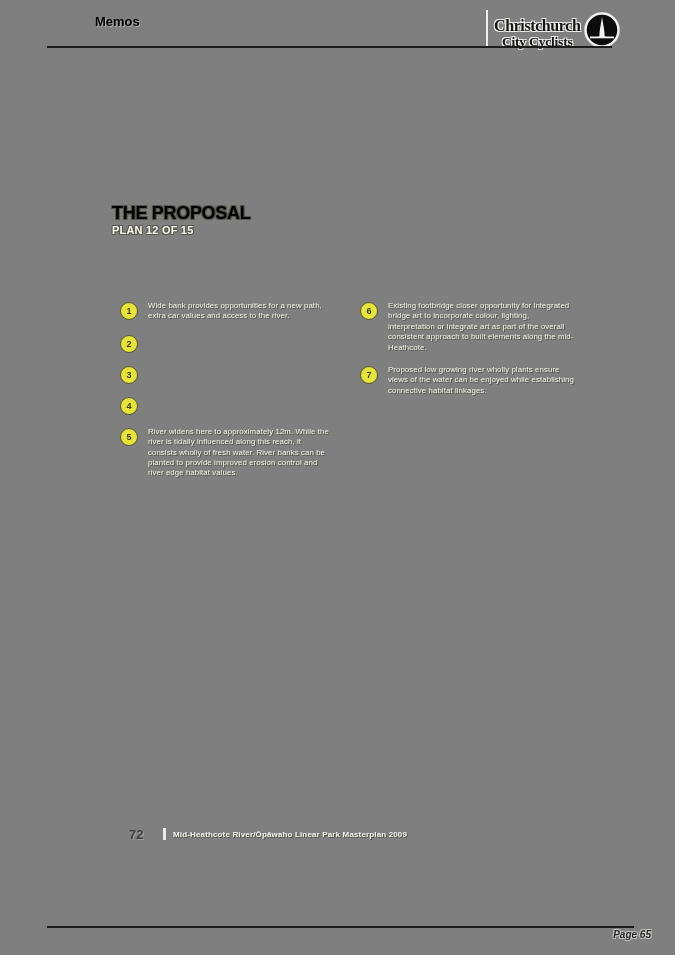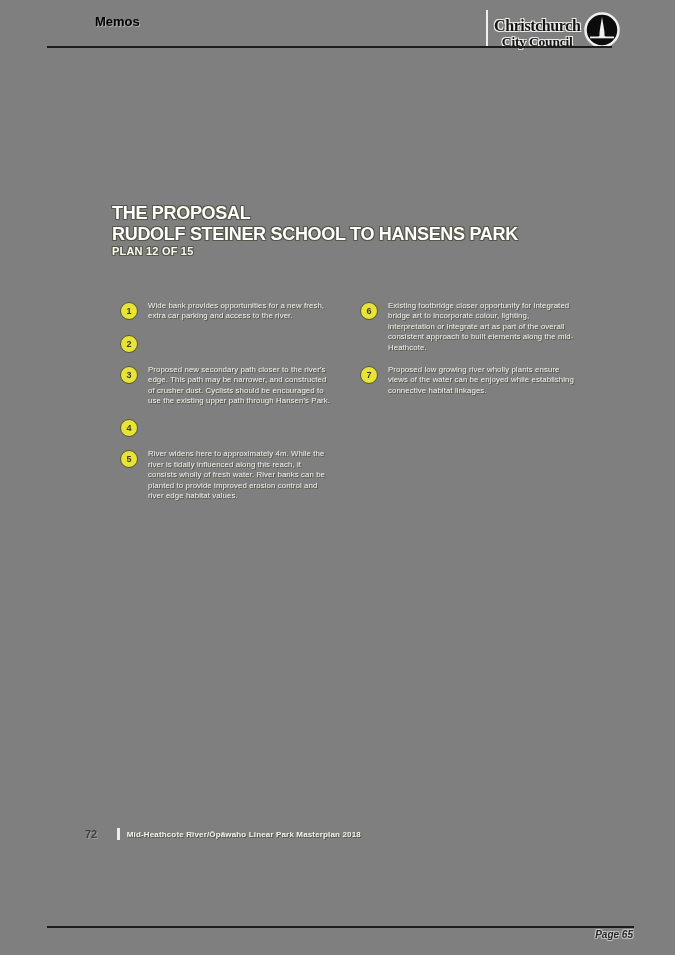--- a/index.html
+++ b/index.html
@@ -33,21 +33,21 @@
     line-height:1;text-align:center;margin-right:4px;
   }
   .logo-line1{font-size:16px;letter-spacing:-0.4px;}
   .logo-line2{font-size:13.5px;margin-top:1px;letter-spacing:-0.2px;}
   .emblem{width:36px;height:36px;display:block;}
 
   
   .title-block{position:absolute;left:112px;top:203px;}
   .title-line{
     font-size:18px;font-weight:bold;letter-spacing:-0.3px;
-    color:#ffffff;line-height:21px;
+    color:#000000;line-height:21px;
     text-shadow:-1px -1px 0 #565648,1px -1px 0 #565648,-1px 1px 0 #565648,1px 1px 0 #565648;
   }
   .plan-label{
     font-size:11px;font-weight:bold;color:#fbfbf6;letter-spacing:0.2px;
     text-shadow:-1px -1px 0 #565648,1px -1px 0 #565648,-1px 1px 0 #565648,1px 1px 0 #565648;
   }
 
   
   .col{position:absolute;top:301px;display:flex;flex-direction:column;}
   .col-left{left:120px;width:212px;}
@@ -66,101 +66,100 @@
     text-shadow:1px 1px 0 rgba(72,72,60,0.85);
     letter-spacing:0.1px;
   }
 
   
   .doc-footer{
     position:absolute;left:85px;top:828px;height:12px;
     display:flex;align-items:center;
   }
   .doc-page-num{
-    font-size:11px;font-weight:bold;color:#3e3e3e;
+    font-size:13px;font-weight:bold;color:#3e3e3e;
     text-shadow:1px 1px 0 rgba(220,220,220,0.35);
+    margin-left:44px;
   }
   .doc-footer-bar{width:2.5px;height:12px;background:#ececec;margin-left:20px;margin-right:7px;}
   .doc-title{
     font-size:8px;font-weight:bold;color:#f4f4ef;
     text-shadow:1px 1px 0 rgba(72,72,60,0.85);
     letter-spacing:0.15px;
   }
 
   
   .bottom-rule{
     position:absolute;left:47px;top:926px;width:587px;height:2px;
     background:#1c1c1c;
   }
   .page-label{
-    position:absolute;right:42px;top:929px;
+    position:absolute;right:24px;top:929px;
     font-size:10px;font-style:italic;font-weight:bold;color:#262626;
     text-shadow:-1px -1px 0 rgba(225,225,222,0.6),1px -1px 0 rgba(225,225,222,0.6),-1px 1px 0 rgba(225,225,222,0.6),1px 1px 0 rgba(225,225,222,0.6);
   }
 </style>
 </head>
 <body style="background: rgb(127, 127, 127);">
 
 <div class="canvas">
 
   <div class="memos">Memos</div>
 
   <div class="logo">
     <div class="logo-bar"></div>
     <div class="logo-text">
       <div class="logo-line1">Christchurch</div>
-      <div class="logo-line2">City Council</div>
+      <div class="logo-line2">City Cyclists</div>
     </div>
     <span class="emblem">
       <svg width="36" height="36" viewBox="0 0 36 36">
         <circle cx="18" cy="18" r="16.5" fill="#0c0c0c" stroke="#f0f0f0" stroke-width="2.5"></circle>
         <polygon points="18,5 21.5,26 14.5,26" fill="#f0f0f0"></polygon>
         <rect x="6" y="24.5" width="24" height="1.8" fill="#f0f0f0"></rect>
         <polygon points="12,24 15,17 15.5,24" fill="#0c0c0c"></polygon>
         <polygon points="24,24 21,17 20.5,24" fill="#0c0c0c"></polygon>
       </svg>
     </span>
   </div>
 
   <div class="header-rule"></div>
 
   <div class="title-block">
     <div class="title-line">THE PROPOSAL</div>
-    <div class="title-line">RUDOLF STEINER SCHOOL TO HANSENS PARK</div>
     <div class="plan-label">PLAN 12 OF 15</div>
   </div>
 
   <div class="col col-left">
     <div class="note">
       <span class="marker">
           <span>1</span>
         </span>
-      <span class="note-text">Wide bank provides opportunities for a new fresh, extra car parking and access to the river.</span>
+      <span class="note-text">Wide bank provides opportunities for a new path, extra car values and access to the river.</span>
     </div>
     <div class="note">
       <span class="marker">
           <span>2</span>
         </span>
     </div>
     <div class="note">
       <span class="marker">
           <span>3</span>
         </span>
-      <span class="note-text">Proposed new secondary path closer to the river's edge. This path may be narrower, and constructed of crusher dust. Cyclists should be encouraged to use the existing upper path through Hansen's Park.</span>
     </div>
     <div class="note">
       <span class="marker">
           <span>4</span>
         </span>
     </div>
     <div class="note">
       <span class="marker">
           <span>5</span>
         </span>
-      <span class="note-text">River widens here to approximately 4m. While the river is tidally influenced along this reach, it consists wholly of fresh water. River banks can be planted to provide improved erosion control and river edge habitat values.</span>
+      <span class="note-text">River widens here to approximately 12m. While the river is tidally influenced along this reach, it consists wholly of fresh water. River banks can be planted to provide improved erosion control and river edge habitat values.</span>
     </div>
   </div>
 
   <div class="col col-right">
     <div class="note">
       <span class="marker">
           <span>6</span>
         </span>
       <span class="note-text">Existing footbridge closer opportunity for integrated bridge art to incorporate colour, lighting, interpretation or integrate art as part of the overall consistent approach to built elements along the mid-Heathcote.</span>
     </div>
@@ -168,19 +167,19 @@
       <span class="marker">
           <span>7</span>
         </span>
       <span class="note-text">Proposed low growing river wholly plants ensure views of the water can be enjoyed while establishing connective habitat linkages.</span>
     </div>
   </div>
 
   <div class="doc-footer">
     <span class="doc-page-num">72</span>
     <span class="doc-footer-bar"></span>
-    <span class="doc-title">Mid-Heathcote River/Ōpāwaho Linear Park Masterplan 2018</span>
+    <span class="doc-title">Mid-Heathcote River/Ōpāwaho Linear Park Masterplan 2009</span>
   </div>
 
   <div class="bottom-rule"></div>
   <div class="page-label">Page 65</div>
 
 </div>
 
 </body></html>

